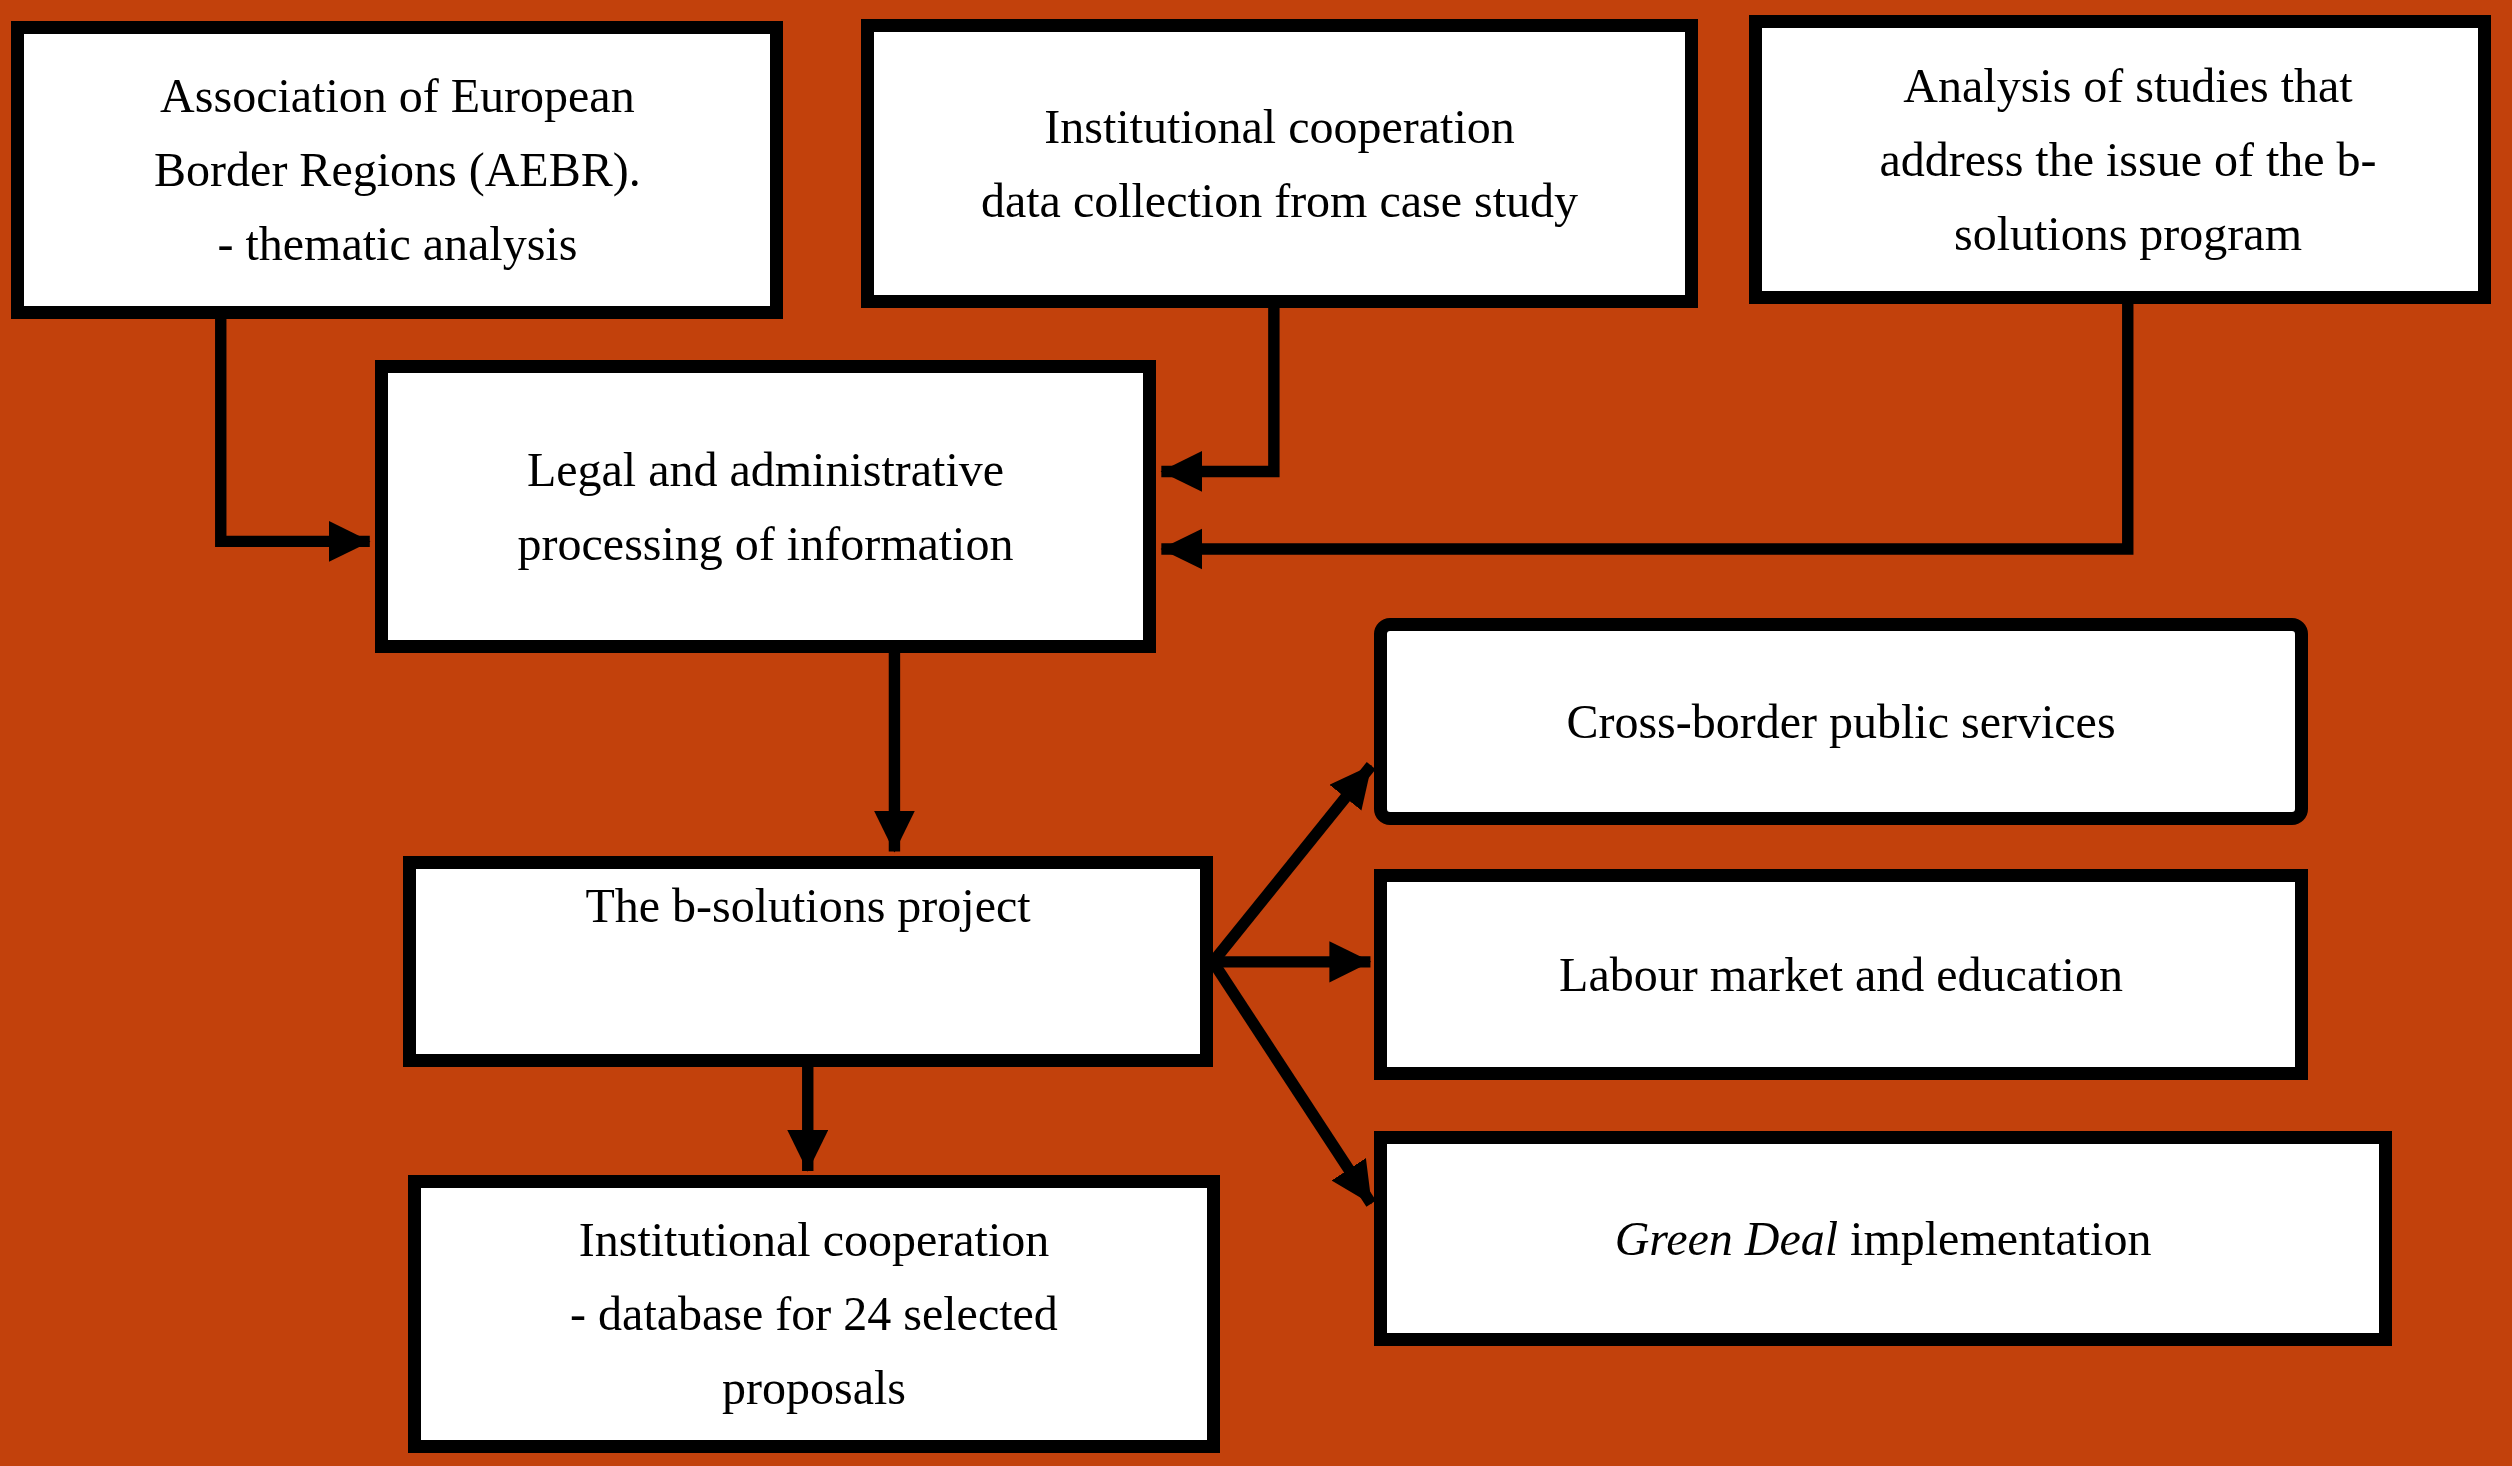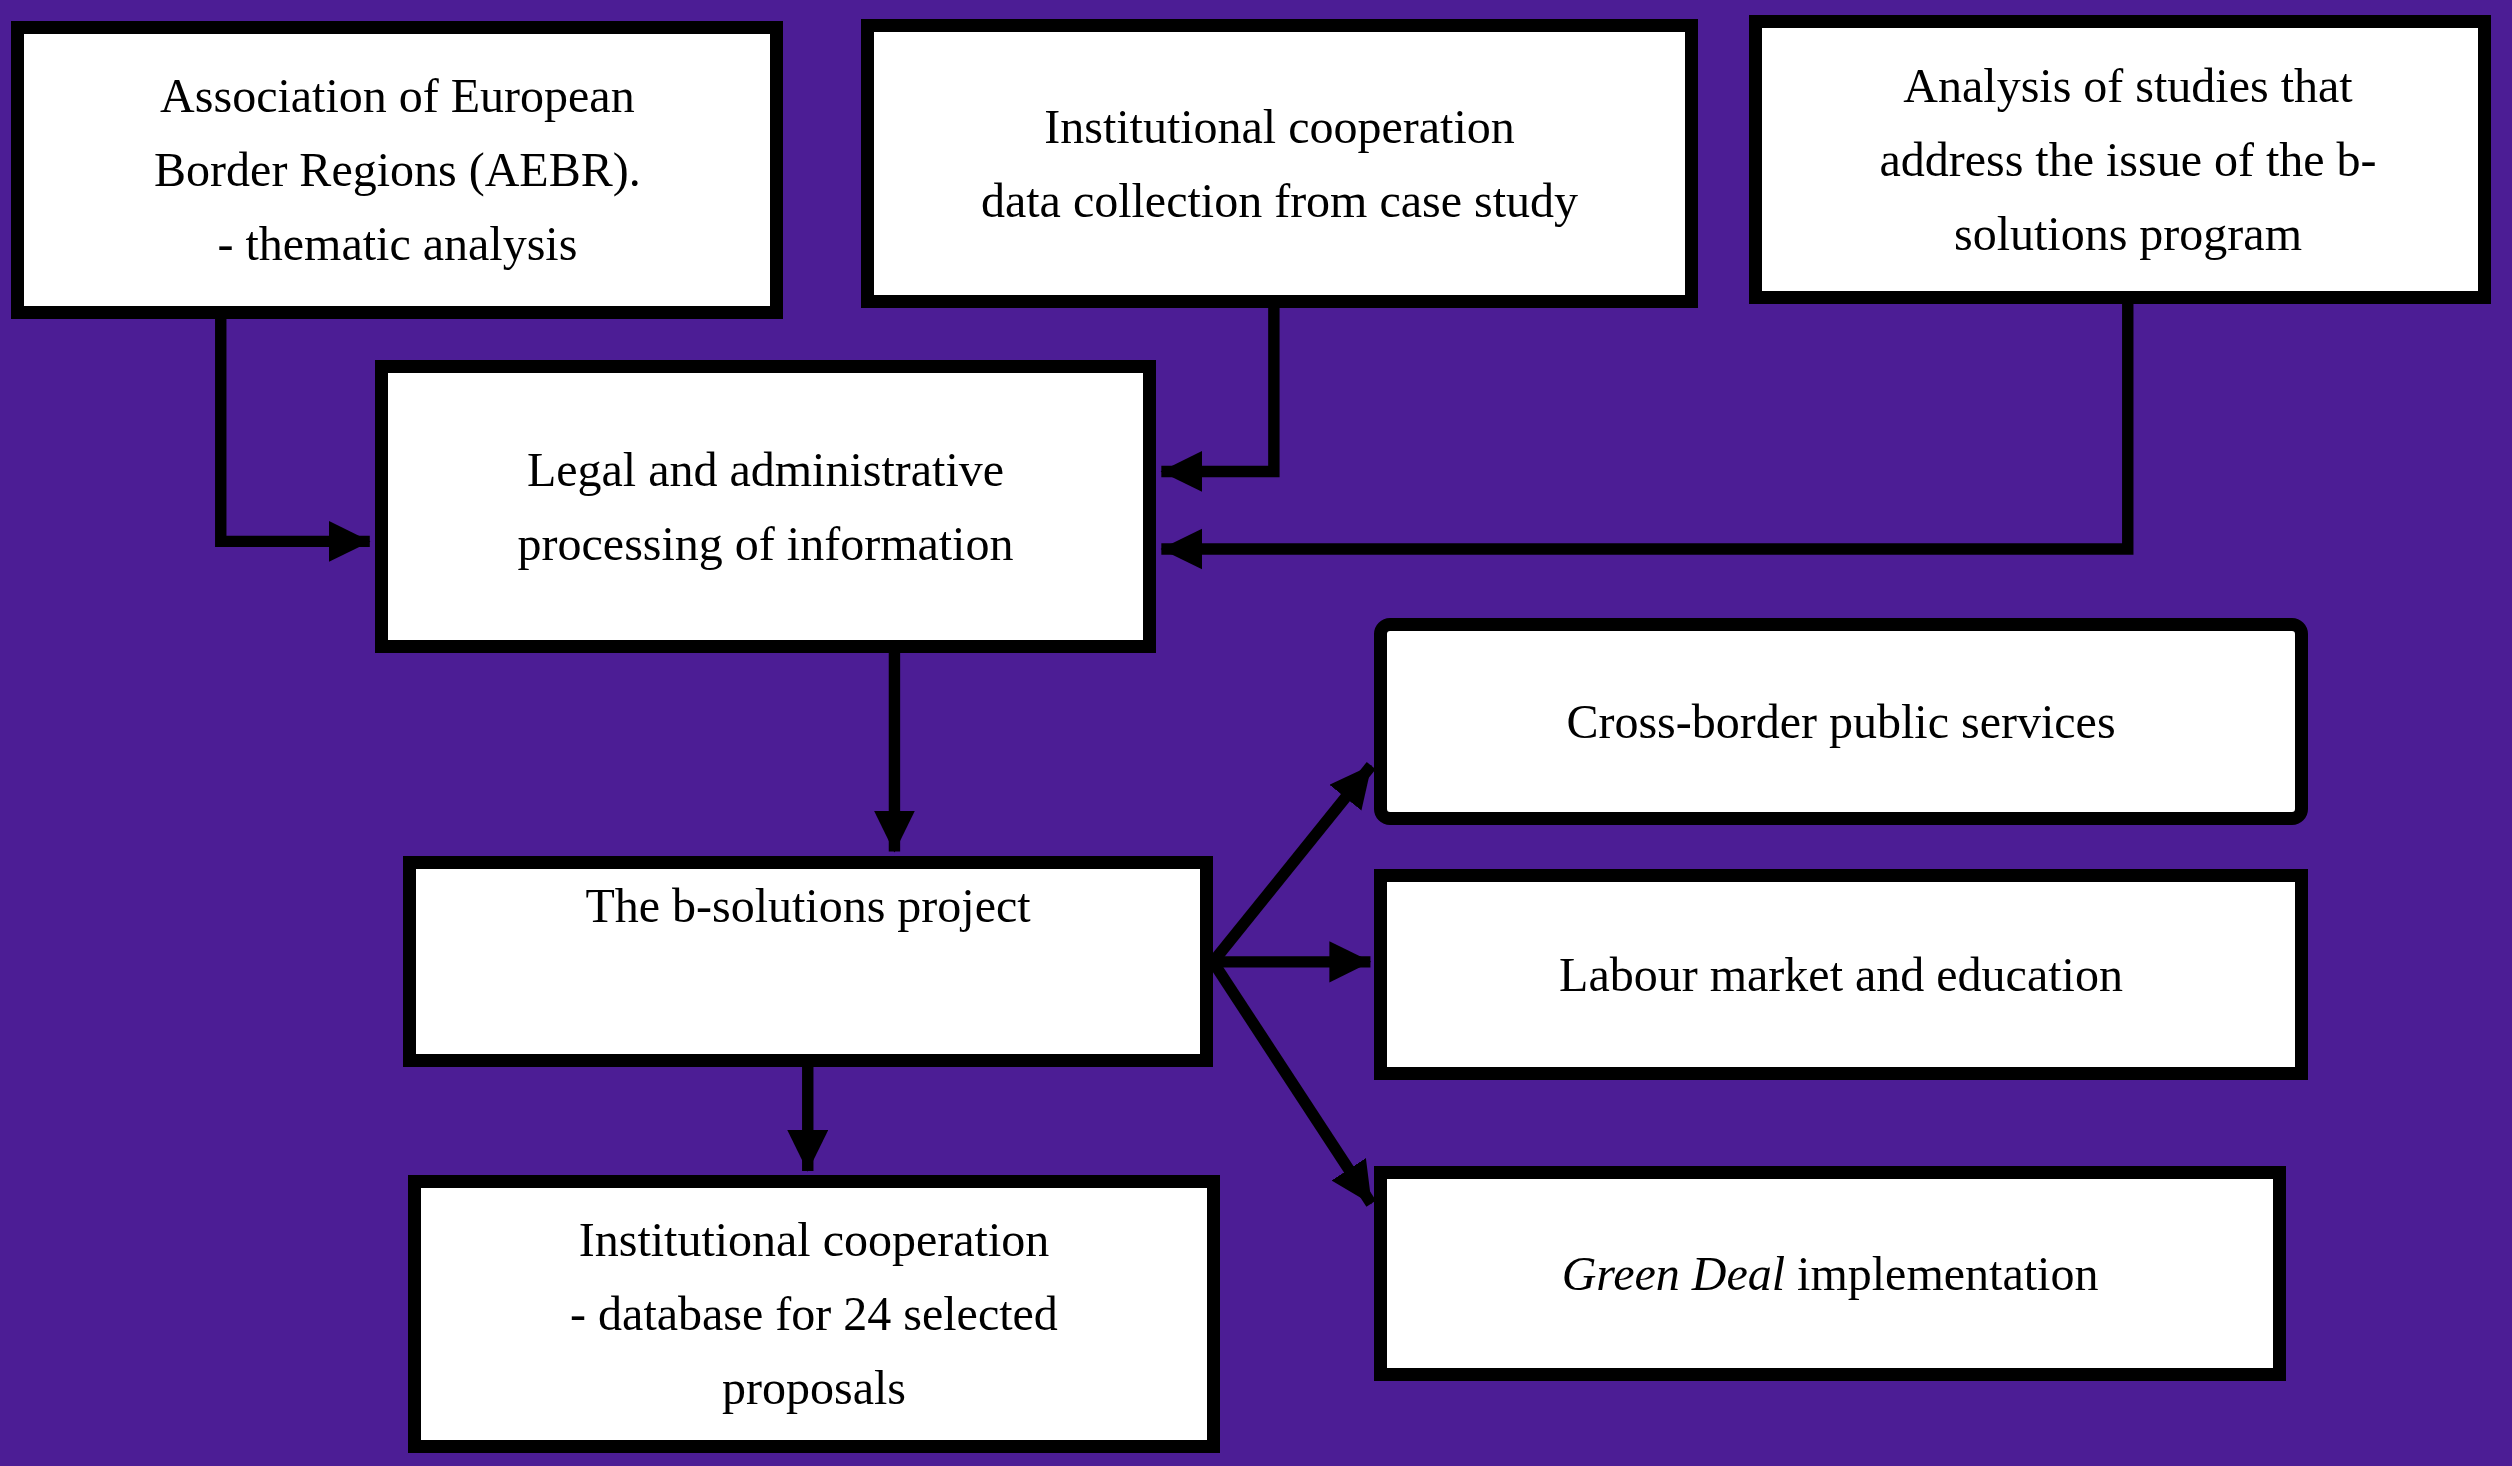--- a/index.html
+++ b/index.html
@@ -3,21 +3,21 @@
 <meta charset="utf-8">
 <style>
   html, body {
     margin: 0; padding: 0;
     width: 2512px; height: 1466px;
     background: #ffffff;
   }
   #canvas {
     position: relative;
     width: 2512px; height: 1466px;
-    background: #4c1d95;
+    background: #c2410c;
     font-family: "Liberation Serif", "DejaVu Serif", serif;
     color: #000000;
   }
   #arrows {
     position: absolute; left: 0; top: 0;
     width: 2512px; height: 1466px;
   }
   .node {
     position: absolute;
     box-sizing: border-box;
@@ -35,21 +35,21 @@
   .node .line { display: block; }
   #n-aebr      { left:   11.4px; top:   21px; width: 772px; height: 298px; }
   #n-datacol   { left: 861px; top:   19px; width: 837px; height: 289px; }
   #n-analysis  { left: 1749px; top:   15px; width:  742px; height: 289px; padding-left: 16px; }
   #n-legal     { left:  375px; top:  360px; width: 781px; height: 293px; }
   #n-bsol      { left:  403px; top: 856px; width: 810px; height: 211px;
                  justify-content: flex-start; }
   #n-database  { left:  408px; top: 1175px; width: 812px; height: 278px; }
   #n-crossb    { left: 1374px; top:  618px; width: 934px; height: 207px; border-radius: 16px; }
   #n-labour    { left: 1374px; top: 869px; width: 934px; height: 211px; }
-  #n-greendeal { left: 1374px; top: 1131px; width: 912px; height: 215px; margin-top: 35px; }
+  #n-greendeal { left: 1374px; top: 1131px; width: 1018px; height: 215px; }
   #n-greendeal em { font-style: italic; }
   .shaft { stroke: #000000; stroke-width: 15px; fill: none; stroke-linejoin: miter; }
 </style>
 </head>
 <body>
 
 <div id="canvas">
 
   <svg id="arrows" viewBox="0 0 3303 1928" xmlns="http://www.w3.org/2000/svg">
     <defs>

